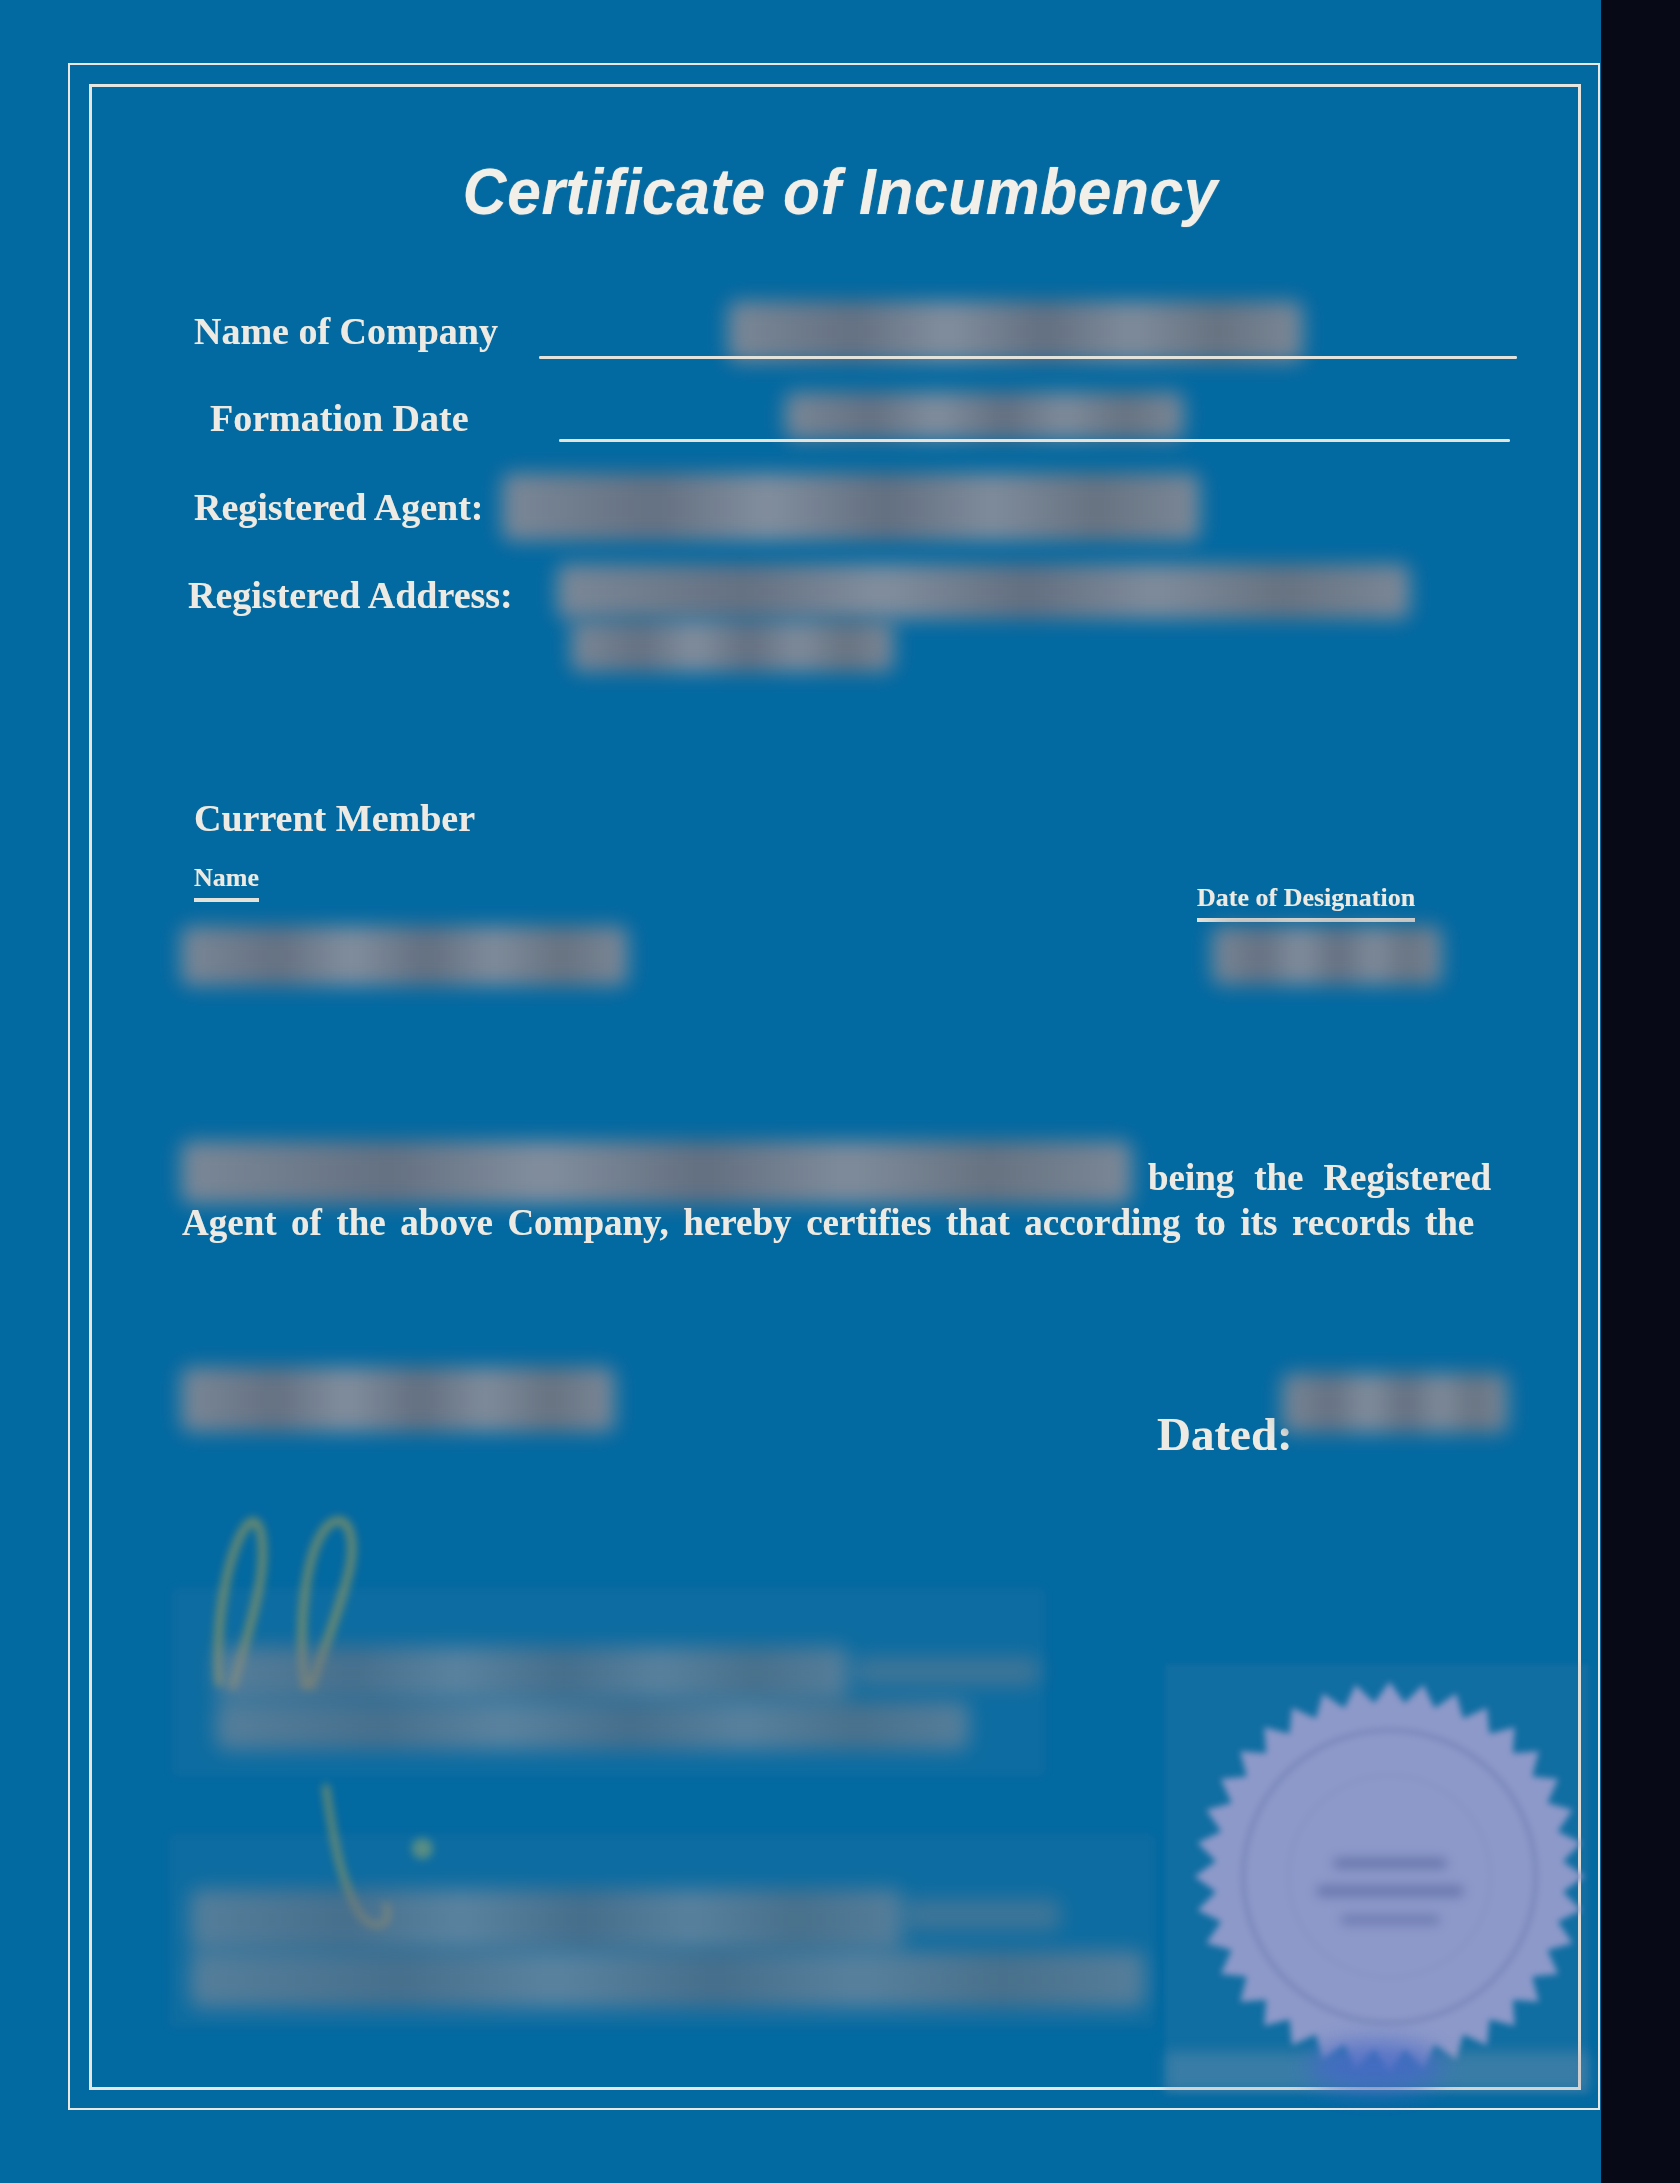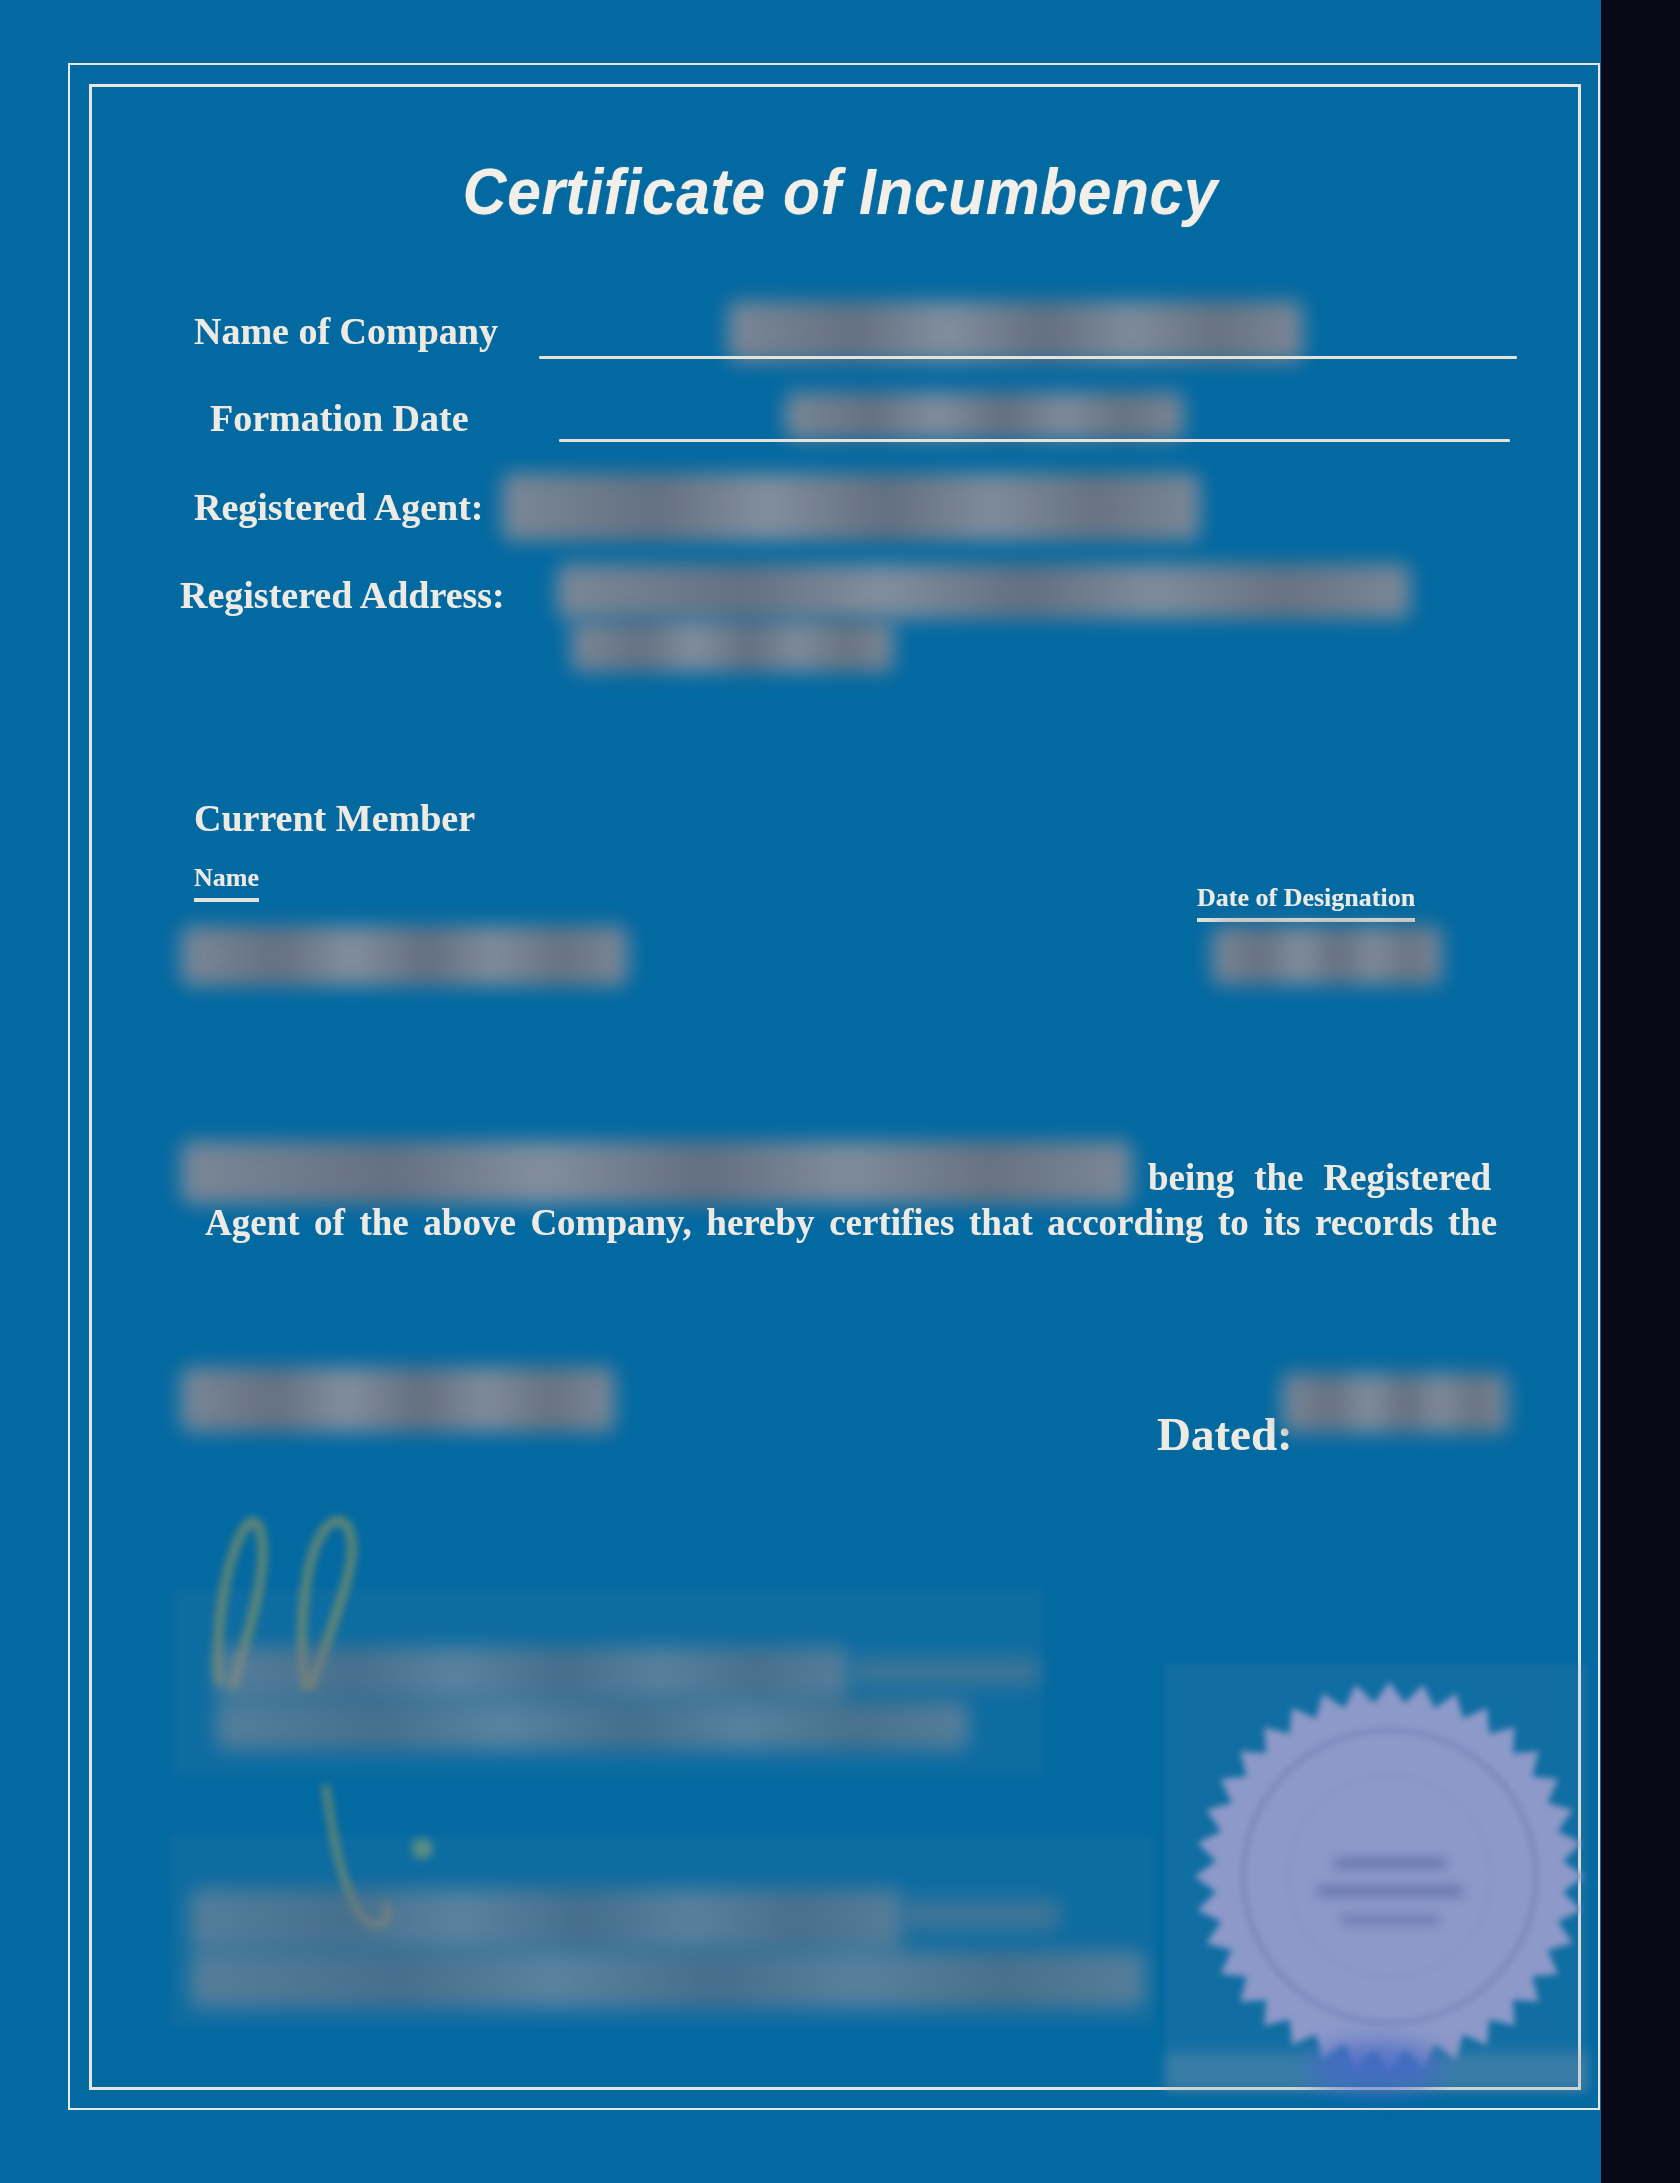--- a/index.html
+++ b/index.html
@@ -77,33 +77,33 @@
   <div class="redact" style="left:728px;top:301px;width:575px;height:61px;"></div>
   <div class="rule" style="left:539px;top:356px;width:978px;"></div>
 
   <div class="lbl" style="left:210px;top:398px;">Formation Date</div>
   <div class="redact" style="left:785px;top:392px;width:399px;height:48px;"></div>
   <div class="rule" style="left:559px;top:439px;width:951px;"></div>
 
   <div class="lbl" style="left:194px;top:487px;">Registered Agent:</div>
   <div class="redact" style="left:502px;top:473px;width:698px;height:68px;"></div>
 
-  <div class="lbl" style="left:180px;top:575px;">Registered Address:</div>
+  <div class="lbl" style="left:188px;top:575px;">Registered Address:</div>
   <div class="redact" style="left:557px;top:564px;width:853px;height:55px;"></div>
   <div class="redact" style="left:571px;top:620px;width:323px;height:52px;"></div>
 
   <div class="lbl" style="left:194px;top:798px;">Current Member</div>
   <div class="colhdr" style="left:194px;top:863px;">Name</div>
   <div class="colhdr" style="left:1197px;top:863px;margin-top:20px;">Date of Designation</div>
   <div class="redact" style="left:181px;top:926px;width:447px;height:60px;"></div>
   <div class="redact" style="left:1212px;top:926px;width:230px;height:59px;"></div>
 
   <div class="redact" style="left:181px;top:1141px;width:951px;height:63px;"></div>
   <div class="para" style="left:1148px;top:1156px;word-spacing:10.6px;">being the Registered</div>
-  <div class="para" style="left:205px;top:1201px;word-spacing:5.3px;">Agent of the above Company, hereby certifies that according to its records the</div>
+  <div class="para" style="left:182px;top:1201px;word-spacing:5.3px;">Agent of the above Company, hereby certifies that according to its records the</div>
 
   <div class="redact" style="left:181px;top:1367px;width:434px;height:65px;"></div>
   <div class="lbl" style="left:1157px;top:1385px;font-size:47px;margin-top:24px;">Dated:</div>
   <div class="redact" style="left:1282px;top:1373px;width:226px;height:60px;"></div>
 
   <div class="patch" style="left:172px;top:1588px;width:873px;height:188px;"></div>
   <svg class="sig" style="left:193px;top:1496px;" width="333" height="193" viewBox="0 0 500 290">
     <path d="M40,280 C30,180 58,62 85,40 C106,26 110,92 96,152 C85,202 70,250 60,286" fill="none" stroke="#8f955f" stroke-width="12" stroke-linecap="round"></path>
     <path d="M168,286 C156,200 168,80 202,45 C232,18 248,62 232,122 C216,182 192,242 178,286" fill="none" stroke="#8f955f" stroke-width="12" stroke-linecap="round"></path>
   </svg>

